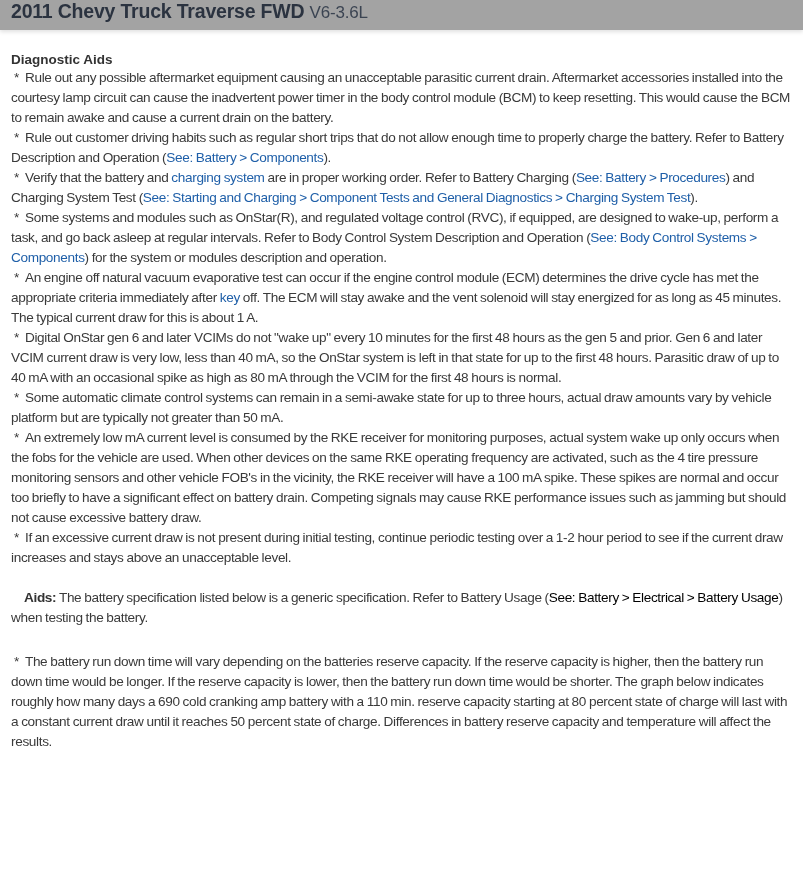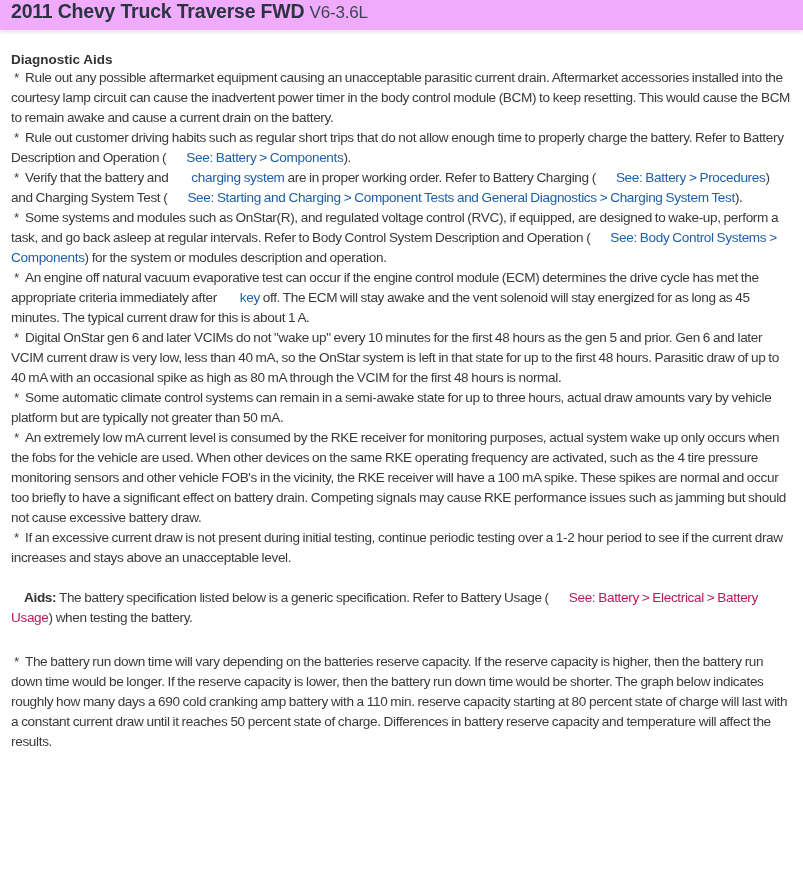--- a/index.html
+++ b/index.html
@@ -1,41 +1,41 @@
 <!DOCTYPE html>
 <html><head>
 <meta charset="utf-8">
 <style>
   html, body { margin:0; padding:0; }
   body {
     width:803px; height:874px; overflow:hidden; background:#ffffff;
     font-family:"Liberation Sans", sans-serif; color:#3a3a3a;
   }
   .header {
-    height:30px; background:#f0abfc; padding:0 11px;
+    height:30px; background:#a3a3a3; padding:0 11px;
     box-shadow:0 2px 4px rgba(0,0,0,0.12);
     position:relative; z-index:2;
     white-space:nowrap; overflow:hidden;
   }
   .header .title {
     font-size:19.5px; font-weight:bold; color:#2b3340; line-height:24px;
     position:relative; top:-1px; letter-spacing:-0.2px;
   }
   .header .engine { font-size:17px; color:#3b4452; font-weight:normal; }
   .content { padding:0 11px; }
   .section-title {
     font-size:13.5px; font-weight:bold; color:#333333;
     margin-top:22px; line-height:16px;
   }
   .para {
     font-size:13.6px; line-height:20px; color:#3a3a3a;
     letter-spacing:-0.35px; word-spacing:-0.5px;
   }
   .para .bullet { padding-left:3px; padding-right:6px; }
-  a, .link { color:#1f5fa8; text-decoration:none; cursor:pointer;padding-left:20px; }
+  a, .link { color:#1f5fa8; text-decoration:none; cursor:pointer; }
   .note { margin-top:20px; }
   .note .indent { display:inline-block; width:13px; }
   .note-label { font-weight:bold; color:#333; }
   .runtime { margin-top:24px; }
 </style>
 </head>
 <body>
 
 <div class="header">
   <span class="title"><span>2011 Chevy Truck Traverse FWD</span> <span class="engine">V6-3.6L</span></span>
@@ -56,16 +56,16 @@
   <div class="para"><span class="bullet">*</span><span>An engine off natural vacuum evaporative test can occur if the engine control module (ECM) determines the drive cycle has met the appropriate criteria immediately after </span><a class="link" style="color: rgb(31, 95, 168);">key</a><span> off. The ECM will stay awake and the vent solenoid will stay energized for as long as 45 minutes. The typical current draw for this is about 1 A.</span></div>
 
   <div class="para"><span class="bullet">*</span><span>Digital OnStar gen 6 and later VCIMs do not "wake up" every 10 minutes for the first 48 hours as the gen 5 and prior. Gen 6 and later VCIM current draw is very low, less than 40 mA, so the OnStar system is left in that state for up to the first 48 hours. Parasitic draw of up to 40 mA with an occasional spike as high as 80 mA through the VCIM for the first 48 hours is normal.</span></div>
 
   <div class="para"><span class="bullet">*</span><span>Some automatic climate control systems can remain in a semi-awake state for up to three hours, actual draw amounts vary by vehicle platform but are typically not greater than 50 mA.</span></div>
 
   <div class="para"><span class="bullet">*</span><span>An extremely low mA current level is consumed by the RKE receiver for monitoring purposes, actual system wake up only occurs when the fobs for the vehicle are used. When other devices on the same RKE operating frequency are activated, such as the 4 tire pressure monitoring sensors and other vehicle FOB's in the vicinity, the RKE receiver will have a 100 mA spike. These spikes are normal and occur too briefly to have a significant effect on battery drain. Competing signals may cause RKE performance issues such as jamming but should not cause excessive battery draw.</span></div>
 
   <div class="para"><span class="bullet">*</span><span>If an excessive current draw is not present during initial testing, continue periodic testing over a 1-2 hour period to see if the current draw increases and stays above an unacceptable level.</span></div>
 
-  <div class="para note"><span class="indent"></span><span class="note-label">Aids:</span><span> The battery specification listed below is a generic specification. Refer to Battery Usage (</span><a class="link" style="color: #be185d; margin-top: 9px;">See: Battery &gt; Electrical &gt; Battery Usage</a><span>) when testing the battery.</span></div>
+  <div class="para note"><span class="indent"></span><span class="note-label">Aids:</span><span> The battery specification listed below is a generic specification. Refer to Battery Usage (</span><a class="link" style="color: #000000; margin-top: 9px;">See: Battery &gt; Electrical &gt; Battery Usage</a><span>) when testing the battery.</span></div>
 
   <div class="para runtime"><span class="bullet">*</span><span>The battery run down time will vary depending on the batteries reserve capacity. If the reserve capacity is higher, then the battery run down time would be longer. If the reserve capacity is lower, then the battery run down time would be shorter. The graph below indicates roughly how many days a 690 cold cranking amp battery with a 110 min. reserve capacity starting at 80 percent state of charge will last with a constant current draw until it reaches 50 percent state of charge. Differences in battery reserve capacity and temperature will affect the results.</span></div>
 </div>
 
 </body></html>

